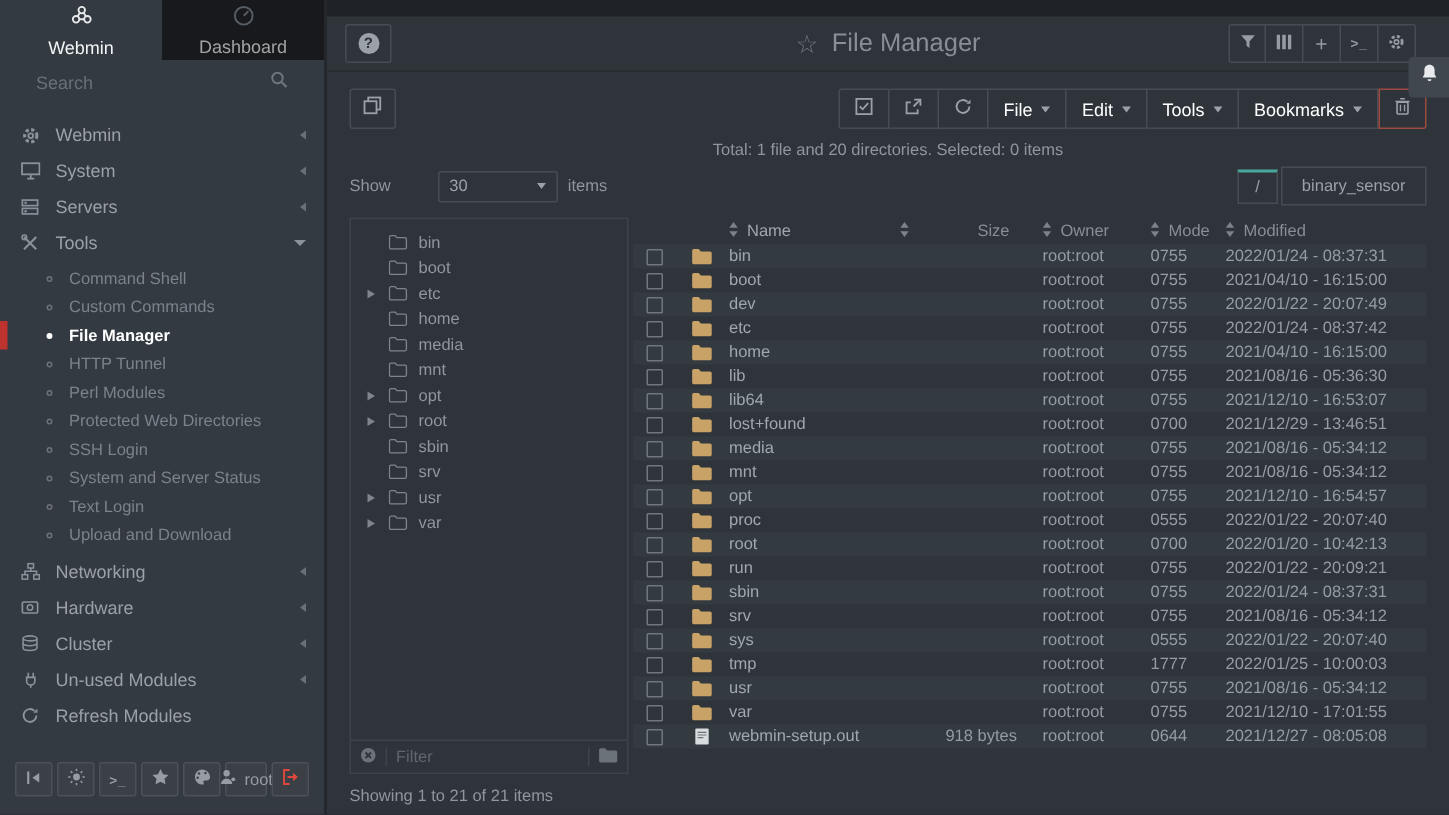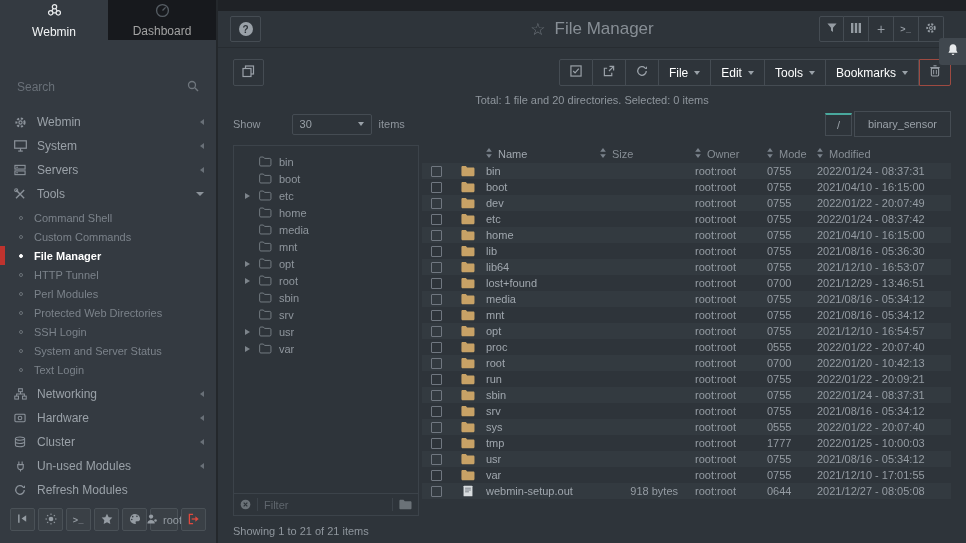--- a/index.html
+++ b/index.html
@@ -6,30 +6,30 @@
   html, body { width: 966px; height: 543px; overflow: hidden; }
   body { font-family: "Liberation Sans", sans-serif; background: #22262a; }
   .app { display: flex; width: 966px; height: 543px; background: #2e343a; }
 
   
   .sidebar { width: 216px; flex-shrink: 0; background: #343a41; display: flex; flex-direction: column; }
   .side-tabs { display: flex; height: 40px; flex-shrink: 0; }
   .side-tab { flex: 1; display: flex; flex-direction: column; align-items: center; justify-content: center; gap: 3px; font-size: 12px; cursor: pointer; }
   .side-tab.active { background: #343a41; color: #f2f4f5; }
   .side-tab.inactive { background: #17191d; color: #a3a3a3; }
-  .side-search { height: 30px; display: flex; align-items: center; padding: 0 17px; flex-shrink: 0; margin-top: 32px; }
+  .side-search { height: 30px; display: flex; align-items: center; padding: 0 24px; flex-shrink: 0; }
   .side-search input { flex: 1; background: transparent; border: none; outline: none; color: #9aa1a8; font-size: 12px; font-family: inherit; }
   .side-search input::placeholder { color: #697078; }
   .menu { flex: 1; padding-top: 8px; overflow: hidden; }
   .menu-item { height: 24px; display: flex; align-items: center; padding: 0 12px; color: #9aa1a8; font-size: 12px; gap: 9px; cursor: pointer; }
   .mi-icon { width: 16px; display: flex; justify-content: center; align-items: center; }
   .chev-left { width: 0; height: 0; border-top: 3px solid transparent; border-bottom: 3px solid transparent; border-right: 4px solid #697078; margin-left: auto; }
   .chev-down { width: 0; height: 0; border-left: 4px solid transparent; border-right: 4px solid transparent; border-top: 4px solid #8b929a; margin-left: auto; }
   .submenu { padding: 2px 0 3px; }
-  .sub-item { height: 19px; display: flex; align-items: center; padding-left: 19px; gap: 11px; font-size: 11px; color: #7b828a; position: relative; cursor: pointer; }
+  .sub-item { height: 19px; display: flex; align-items: center; padding-left: 31px; gap: 11px; font-size: 11px; color: #7b828a; position: relative; cursor: pointer; }
   .bullet { width: 4px; height: 4px; border: 1px solid #6b7278; border-radius: 50%; flex-shrink: 0; }
   .sub-item.active { color: #ffffff; font-weight: bold; }
   .sub-item.active .bullet { background: #fff; border-color: #fff; }
   .sub-item.active::before { content: ''; position: absolute; left: 0; top: 0; bottom: 0; width: 5px; background: #bf332e; }
   .side-footer { padding: 6px 10px 12px; display: flex; gap: 3px; align-items: center; flex-shrink: 0; }
   .sf-btn { height: 23px; min-width: 25px; border: 1px solid #4a5157; background: #3a4046; display: flex; align-items: center; justify-content: center; color: #959ca3; font-size: 10px; border-radius: 2px; gap: 5px; padding: 0 5px; cursor: pointer; }
 
   
   .content { flex: 1; display: flex; flex-direction: column; background: #2e343a; position: relative; border-left: 2px solid #24282c; }
   .top-strip { height: 11px; background: #1f2226; flex-shrink: 0; }
@@ -75,21 +75,21 @@
   .table-pane { flex: 1; display: flex; flex-direction: column; font-size: 11px; min-width: 0; }
   .thead { display: flex; height: 18px; align-items: center; color: #878e95; flex-shrink: 0; }
   .hcell { display: flex; align-items: center; gap: 6px; }
   .frow { display: flex; height: 16px; align-items: center; color: #959ca3; }
   .frow:nth-child(odd) { background: #333a40; }
   .f-check { width: 28px; display: flex; justify-content: center; flex-shrink: 0; }
   .cb { width: 11px; height: 11px; border: 1px solid #707780; border-radius: 1px; cursor: pointer; }
   .f-icon { width: 36px; display: flex; justify-content: center; flex-shrink: 0; }
   .f-name { flex: 1; color: #a0a7ae; min-width: 0; }
   .f-size { width: 95px; flex-shrink: 0; text-align: right; padding-right: 17px; }
-  .h-size { width: 95px; flex-shrink: 0; justify-content: flex-start; padding-right: 22px; }
+  .h-size { width: 95px; flex-shrink: 0; justify-content: space-between; padding-right: 22px; }
   .f-owner { width: 72px; flex-shrink: 0; }
   .f-mode { width: 50px; flex-shrink: 0; }
   .f-mod { width: 134px; flex-shrink: 0; }
   .fm-status { font-size: 11px; color: #8f969d; margin-top: 9px; flex-shrink: 0; }
 </style>
 </head>
 <body>
 
 <div class="app">
 
@@ -204,20 +204,24 @@
             <span class="bullet"></span>
             <span>SSH Login</span>
           </div>
         <div class="sub-item">
             <span class="bullet"></span>
             <span>System and Server Status</span>
           </div>
         <div class="sub-item">
             <span class="bullet"></span>
             <span>Text Login</span>
+          </div>
+        <div class="sub-item">
+            <span class="bullet"></span>
+            <span>Upload and Download</span>
           </div>
       </div>
 
       <div class="menu-item">
         <span class="mi-icon">
             <svg viewBox="0 0 14 13" width="13" height="12">
               <rect x="5" y="0.8" width="4" height="3.2" fill="none" stroke="#8b929a" stroke-width="1.1"></rect>
               <rect x="0.8" y="8.8" width="4" height="3.2" fill="none" stroke="#8b929a" stroke-width="1.1"></rect>
               <rect x="9.2" y="8.8" width="4" height="3.2" fill="none" stroke="#8b929a" stroke-width="1.1"></rect>
               <path d="M7 4v2.4M2.8 8.8V6.4h8.4v2.4" fill="none" stroke="#8b929a" stroke-width="1.1"></path>

